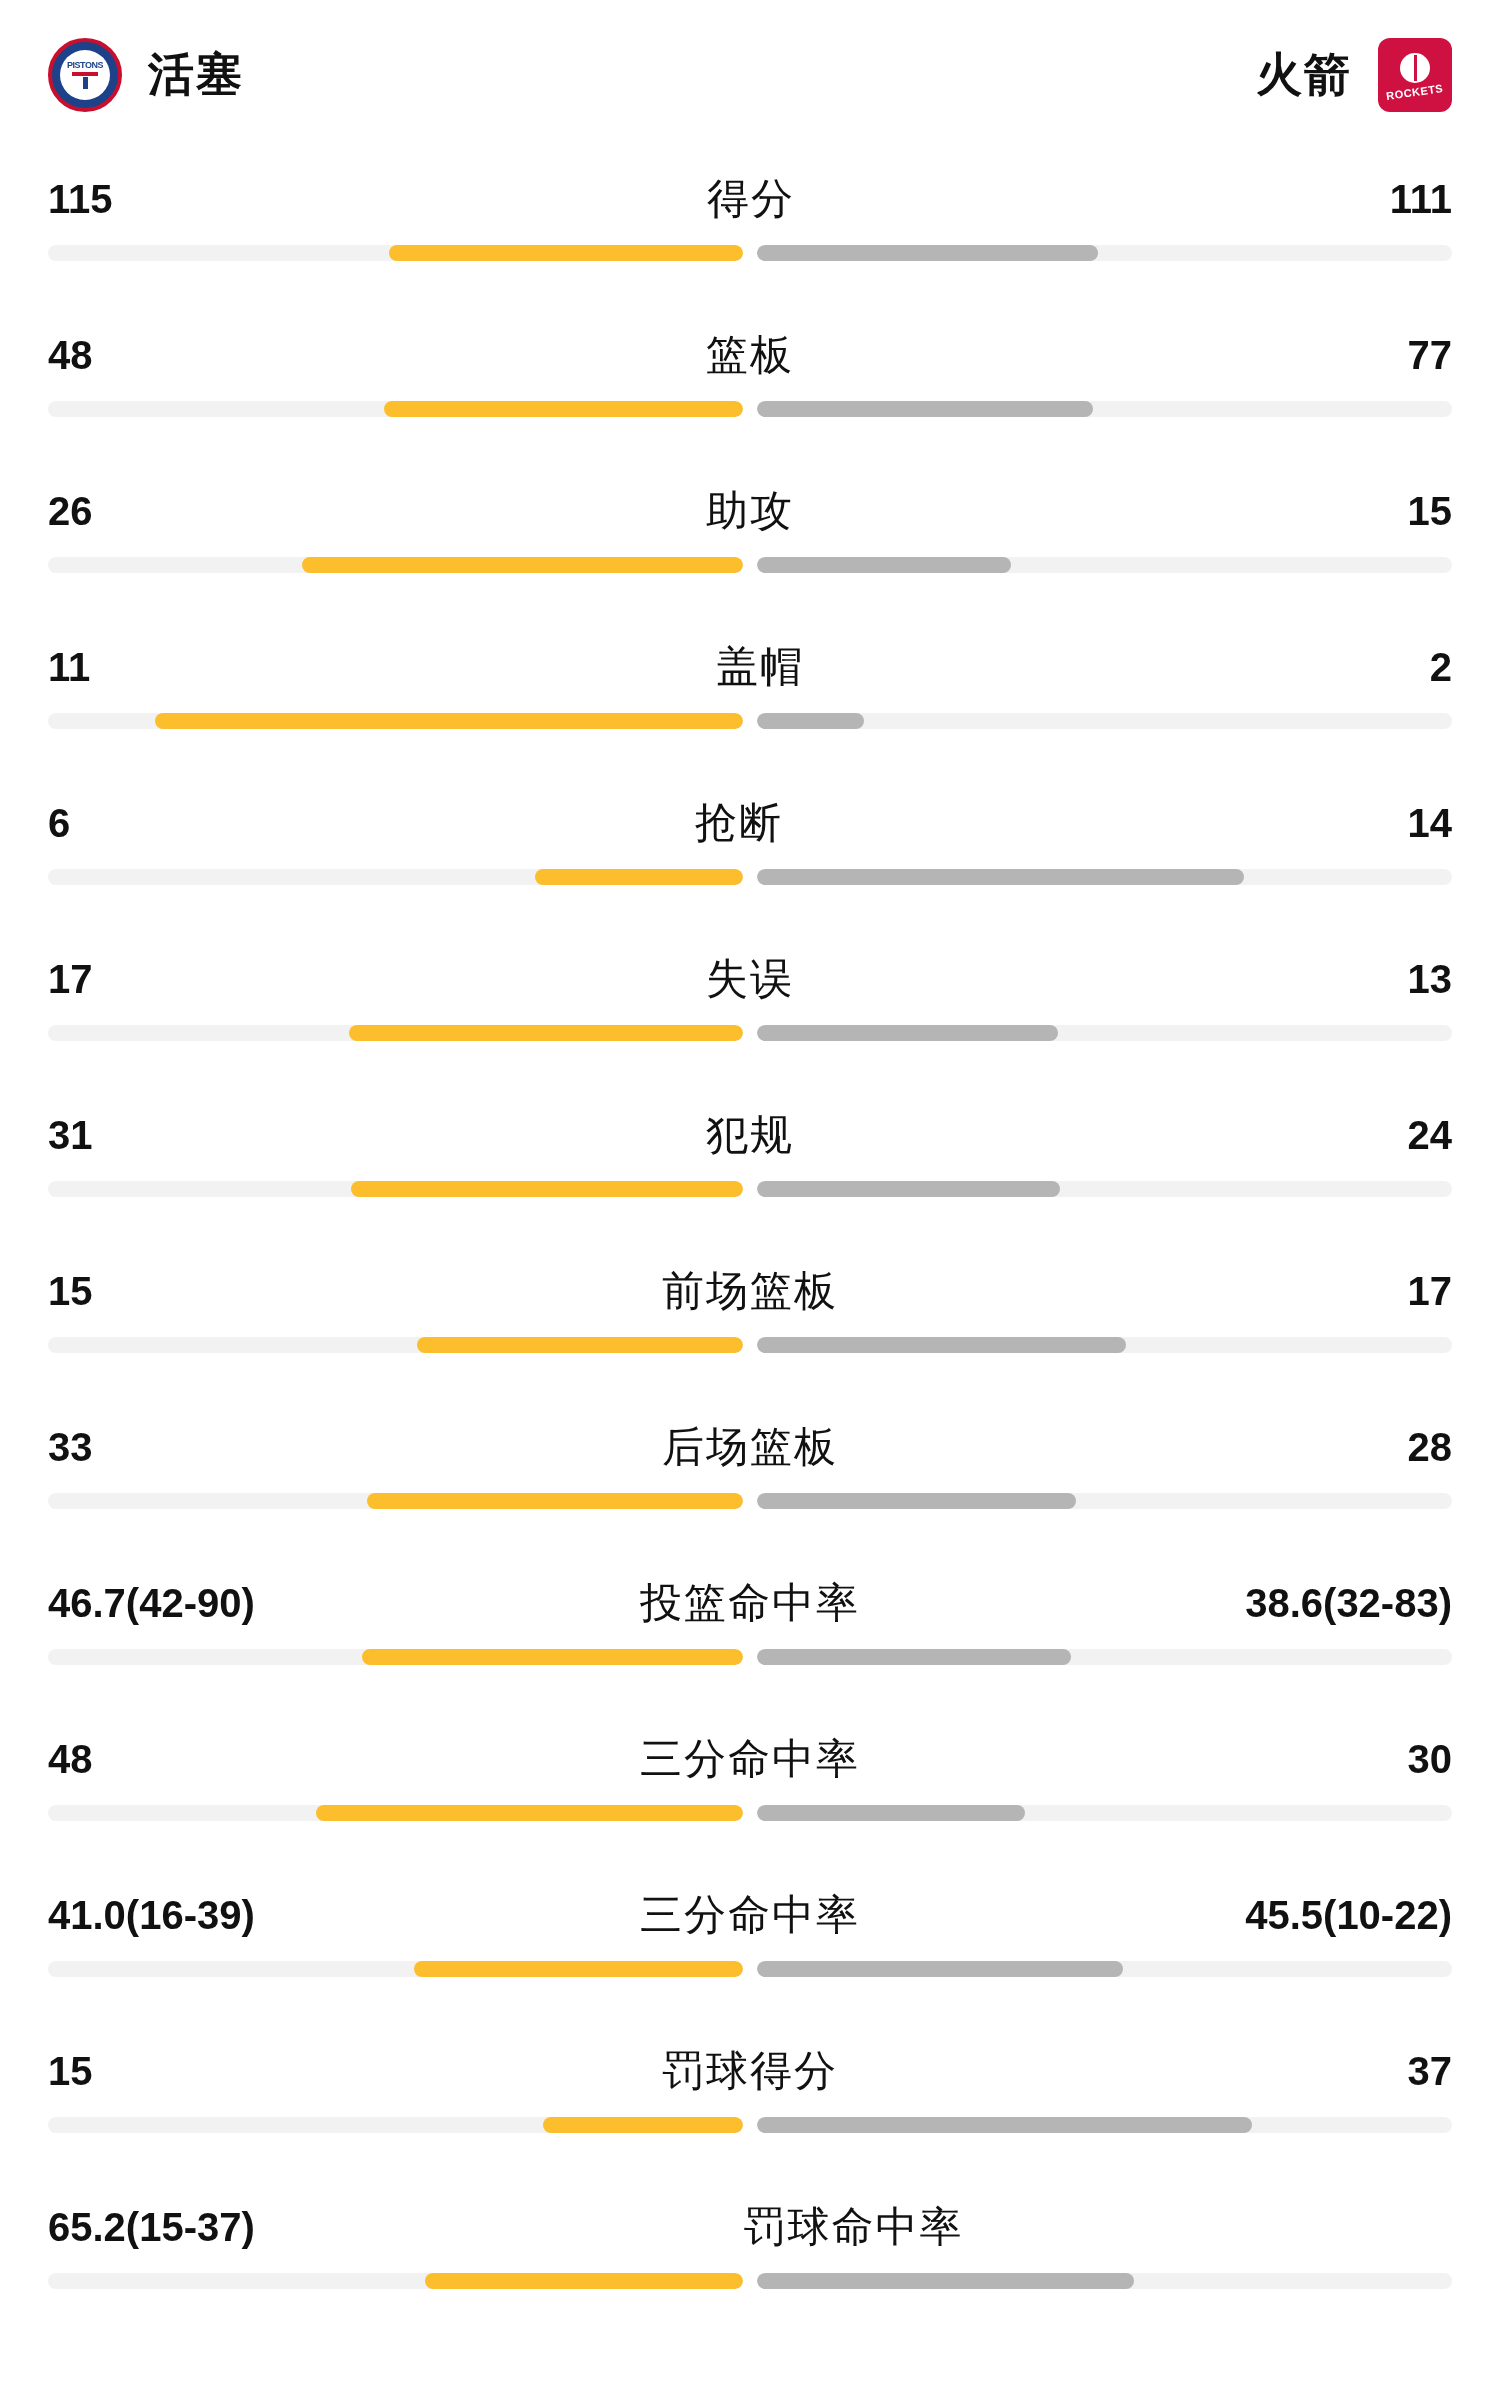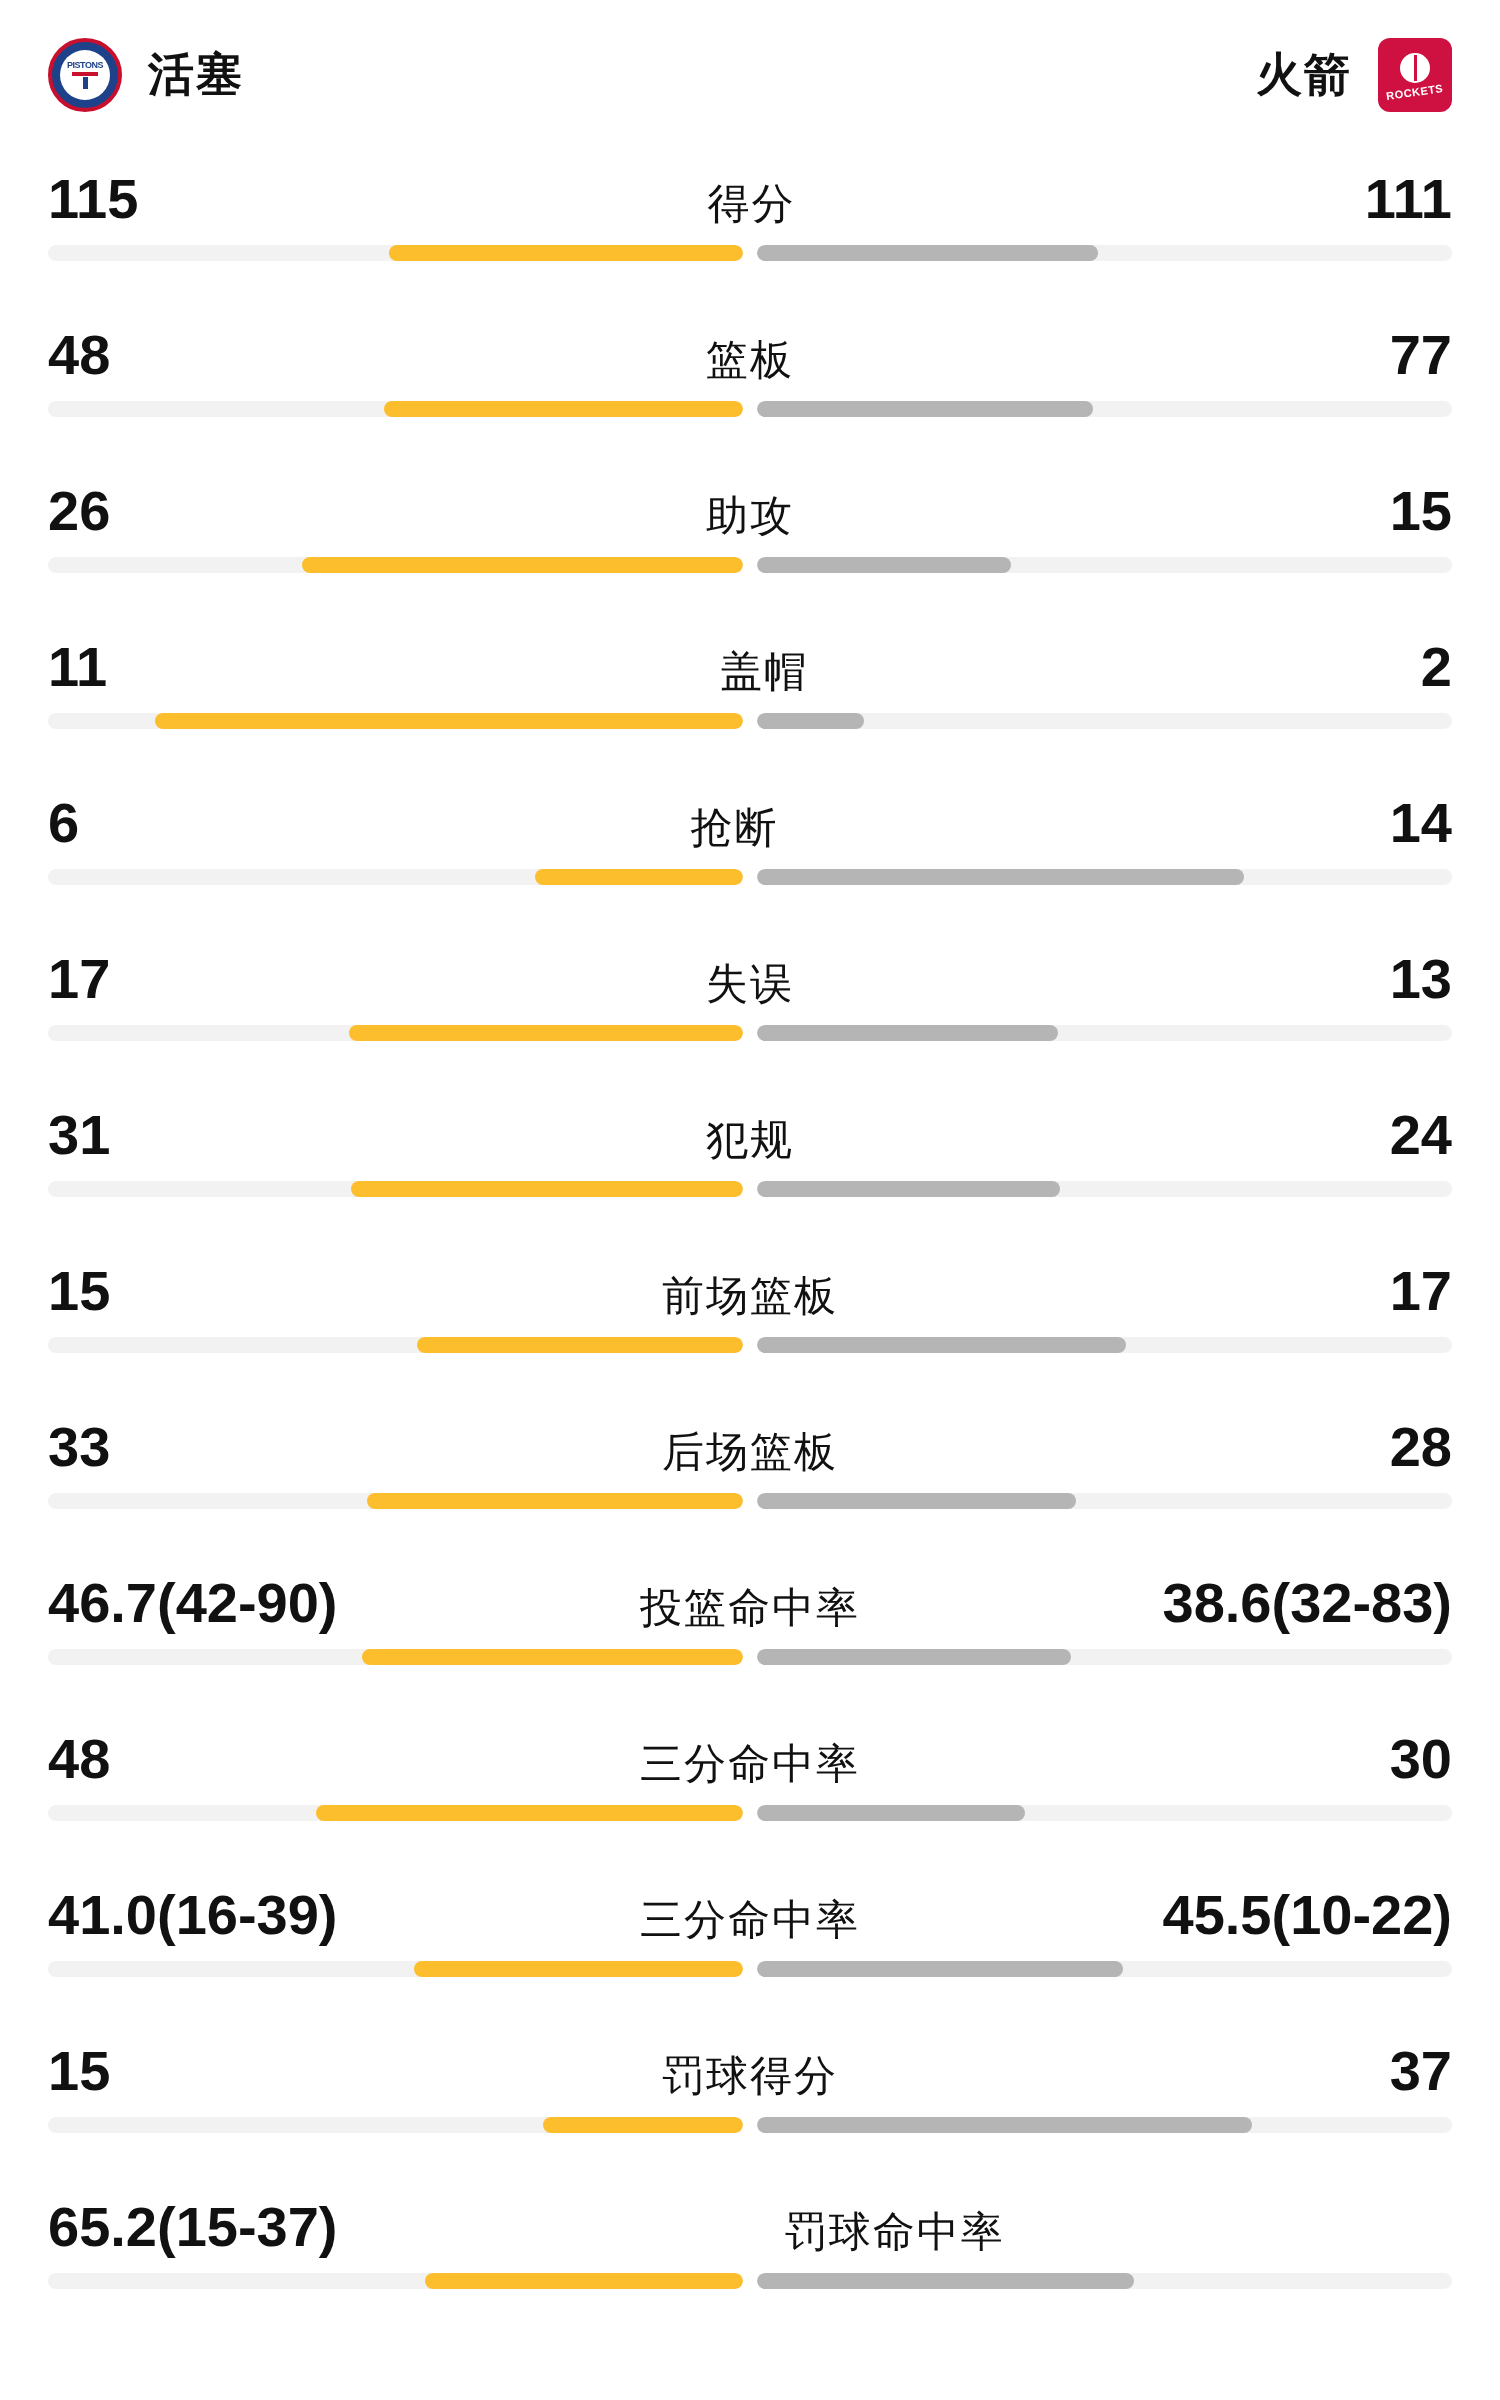--- a/index.html
+++ b/index.html
@@ -131,21 +131,21 @@
     flex-direction: column;
     justify-content: flex-start;
   }
   .stat-top {
     display: flex;
     align-items: baseline;
     justify-content: space-between;
     height: 86px;
   }
   .stat-val {
-    font-size: 56px;
+    font-size: 40px;
     font-weight: 700;
     color: #111;
     white-space: nowrap;
     line-height: 86px;
   }
   .stat-val.right {
     text-align: left;
   }
   .stat-label {
     font-size: 42px;

